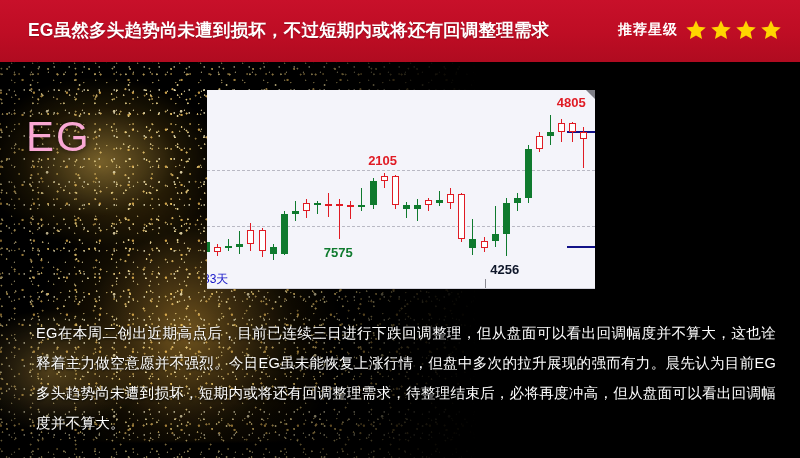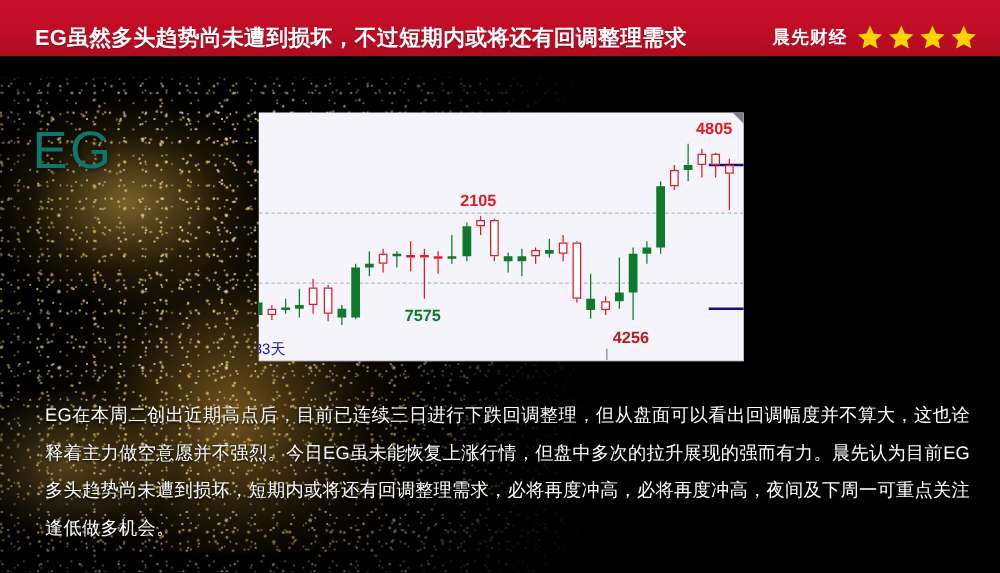--- a/index.html
+++ b/index.html
@@ -12,21 +12,21 @@
   #stage {
     position: relative;
     width: 800px; height: 458px;
     background: #000000;
     overflow: hidden;
   }
 
   
   .header-band {
     position: absolute; left: 0; top: 0;
-    width: 800px; height: 45px;
+    width: 800px; height: 62px;
     background: linear-gradient(180deg, #c8102a 0%, #be0d24 55%, #b00b20 100%);
     overflow: hidden;
   }
   .header-title {
     position: absolute; left: 28px; top: 18px;
     color: #ffffff;
     font-size: 17.5px;
     font-weight: bold;
     letter-spacing: 0.2px;
     white-space: nowrap;
@@ -114,22 +114,22 @@
   }
   .glitter-fade-v {
     position: absolute; inset: 0;
     background: linear-gradient(180deg, rgba(0,0,0,.55) 0%, rgba(0,0,0,0) 14%,
       rgba(0,0,0,0) 80%, rgba(0,0,0,.45) 100%);
   }
 
   
   .eg-mark {
     position: absolute;
-    left: 26px; top: 96px;
-    color: #0f766e;
+    left: 26px; top: 113px;
+    color: #f9a8d4;
     font-size: 42px;
     font-weight: 300;
     letter-spacing: 2px;
     font-family: "Liberation Sans", "DejaVu Sans", sans-serif;
     z-index: 6;
     text-shadow: 0 0 6px rgba(0,0,0,.8);
   }
 
   
   .brand {
@@ -232,21 +232,21 @@
   }
 </style>
 </head>
 <body>
 
 <div id="stage">
 
   <div class="header-band">
     <div class="header-title">EG虽然多头趋势尚未遭到损坏，不过短期内或将还有回调整理需求</div>
     <div class="rating-wrap">
-      <div class="rating-label">晨先财经</div>
+      <div class="rating-label">推荐星级</div>
       <div class="stars" id="stars-host">
           <svg viewBox="0 0 24 24" class="star">
             <path d="M12 1.6 L15.1 8.5 L22.6 9.3 L17 14.3 L18.6 21.7 L12 17.9 L5.4 21.7 L7 14.3 L1.4 9.3 L8.9 8.5 Z" fill="#ffd400"></path>
           </svg>
           <svg viewBox="0 0 24 24" class="star">
             <path d="M12 1.6 L15.1 8.5 L22.6 9.3 L17 14.3 L18.6 21.7 L12 17.9 L5.4 21.7 L7 14.3 L1.4 9.3 L8.9 8.5 Z" fill="#ffd400"></path>
           </svg>
           <svg viewBox="0 0 24 24" class="star">
             <path d="M12 1.6 L15.1 8.5 L22.6 9.3 L17 14.3 L18.6 21.7 L12 17.9 L5.4 21.7 L7 14.3 L1.4 9.3 L8.9 8.5 Z" fill="#ffd400"></path>
           </svg>
@@ -418,19 +418,19 @@
           <div class="wick" style="left: 3px; height: 19.4343px; background: rgb(224, 27, 36);"></div>
           <div class="cbody" style="left: 0px; top: 0.767143px; width: 7px; height: 8.95px; background: rgb(255, 255, 255); border: 1px solid rgb(224, 27, 36);"></div>
         </div>
         <div class="candle" style="left: 373.45px; top: 36.6857px; width: 7px; height: 40.9143px;">
           <div class="wick" style="left: 3px; height: 40.9143px; background: rgb(224, 27, 36);"></div>
           <div class="cbody" style="left: 0px; top: 5.11429px; width: 7px; height: 7.67143px; background: rgb(255, 255, 255); border: 1px solid rgb(224, 27, 36);"></div>
         </div>
         <div class="price-tag price-up" style="color: rgb(224, 27, 36); left: 349.85px; top: 5.17857px;">4805</div>
         <div class="price-tag price-up" style="color: rgb(224, 27, 36); left: 161.15px; top: 62.97px;">2105</div>
         <div class="price-tag price-dn" style="color: rgb(15, 122, 46); left: 116.75px; top: 154.689px;">7575</div>
-        <div class="price-tag price-dn" style="color: #b91c1c; left: 283.25px; top: 171.566px;">4256</div>
+        <div class="price-tag price-dn" style="color: #0f172a; left: 283.25px; top: 171.566px;">4256</div>
       </div>
   </div>
 
-  <div class="commentary">EG在本周二创出近期高点后，目前已连续三日进行下跌回调整理，但从盘面可以看出回调幅度并不算大，这也诠释着主力做空意愿并不强烈。今日EG虽未能恢复上涨行情，但盘中多次的拉升展现的强而有力。晨先认为目前EG多头趋势尚未遭到损坏，短期内或将还有回调整理需求，必将再度冲高，必将再度冲高，夜间及下周一可重点关注逢低做多机会。</div>
+  <div class="commentary">EG在本周二创出近期高点后，目前已连续三日进行下跌回调整理，但从盘面可以看出回调幅度并不算大，这也诠释着主力做空意愿并不强烈。今日EG虽未能恢复上涨行情，但盘中多次的拉升展现的强而有力。晨先认为目前EG多头趋势尚未遭到损坏，短期内或将还有回调整理需求，待整理结束后，必将再度冲高，但从盘面可以看出回调幅度并不算大。</div>
 
 </div>
 
 </body></html>

